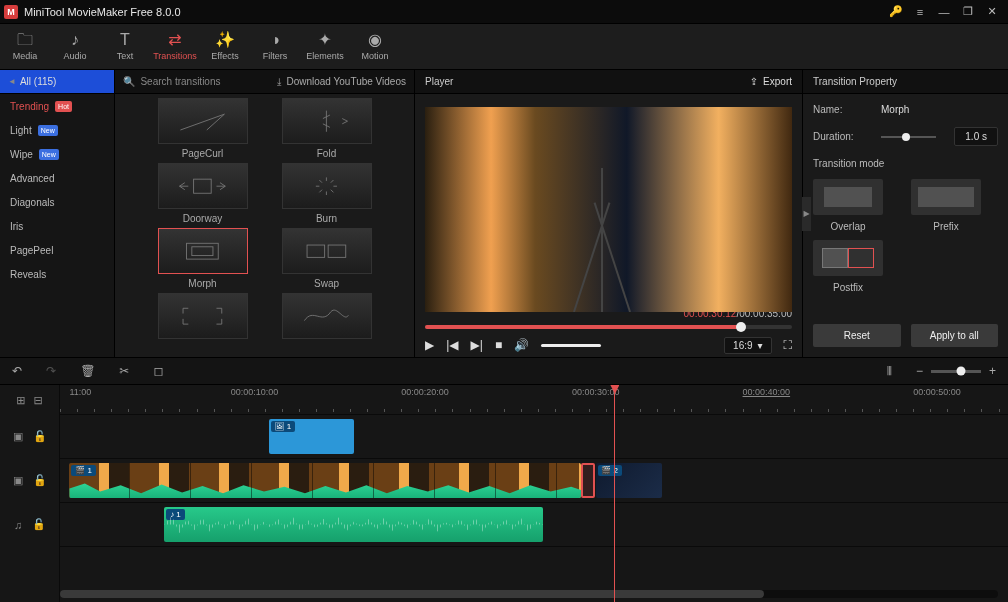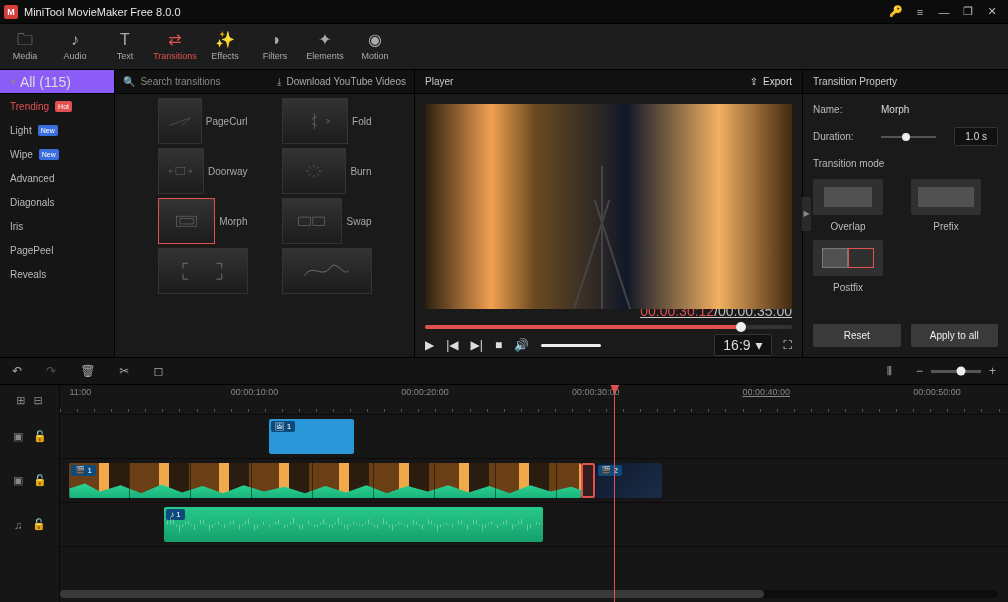--- a/index.html
+++ b/index.html
@@ -17,63 +17,63 @@
 .toolbar { height: 46px; background: #1d1d1d; display: flex; border-bottom: 1px solid #000; }
 .toolbar .tab { width: 50px; display: flex; flex-direction: column; align-items: center; justify-content: center; gap: 3px; color: #aaa; cursor: pointer; font-size: 9px; }
 .toolbar .tab.active { color: #e25151; }
 .toolbar .tab .ticon { font-size: 16px; line-height: 1; }
 
 
 .body { display: flex; height: 287px; background: #1a1a1a; }
 
 
 .sidebar { width: 115px; background: #151515; border-right: 1px solid #000; display: flex; flex-direction: column; }
-.sidebar .header { height: 24px; background: #8b5cf6; color: #ddd; font-size: 14px; padding: 0 8px; display: flex; align-items: center; border-bottom: 1px solid #000; }
+.sidebar .header { height: 24px; background: #1d4ed8; color: #ddd; font-size: 10px; padding: 0 8px; display: flex; align-items: center; border-bottom: 1px solid #000; }
 .sidebar .header::before { content: "◄"; font-size: 8px; margin-right: 4px; color: #888; }
 .sidebar .item { height: 24px; display: flex; align-items: center; padding: 0 10px; font-size: 10px; color: #bbb; cursor: pointer; gap: 6px; }
 .sidebar .item.active { color: #e25151; }
 .badge { font-size: 7px; padding: 0 3px; border-radius: 2px; color: #fff; line-height: 11px; height: 11px; }
 .badge.hot { background: #e25151; }
 .badge.new { background: #3b6fe0; }
 
 
 .gridwrap { flex: 1; background: #1a1a1a; display: flex; flex-direction: column; border-right: 1px solid #000; }
 .gridwrap .search { height: 24px; background: #111; display: flex; align-items: center; border-bottom: 1px solid #000; font-size: 10px; color: #888; }
 .gridwrap .search .sfield { flex: 1; padding: 0 8px; display: flex; align-items: center; gap: 5px; }
 .gridwrap .search .dl { padding: 0 8px; display: flex; align-items: center; gap: 5px; color: #aaa; cursor: pointer; }
 .gridwrap .grid { flex: 1; padding: 4px 8px; overflow: hidden; }
 .gridwrap .row { display: flex; gap: 34px; justify-content: center; margin-bottom: 4px; }
-.gridwrap .cell { width: 90px; display: flex; flex-direction: row; align-items: center; gap: 4px; cursor: pointer; }
+.gridwrap .cell { width: 90px; display: flex; flex-direction: column; align-items: center; gap: 4px; cursor: pointer; }
 .gridwrap .thumb { width: 90px; height: 46px; background: linear-gradient(180deg,#333,#1c1c1c); border: 1px solid #333; display: flex; align-items: center; justify-content: center; color: #555; font-size: 18px; }
 .gridwrap .cell.selected .thumb { border: 1px solid #e25151; }
 .gridwrap .cell .lbl { font-size: 10px; color: #aaa; }
 
 
 .player { width: 388px; background: #1a1a1a; display: flex; flex-direction: column; border-right: 1px solid #000; }
 .player .phead { height: 24px; background: #111; display: flex; align-items: center; border-bottom: 1px solid #000; padding: 0 10px; font-size: 10px; color: #ccc; }
 .player .phead .spacer { flex: 1; }
 .player .phead .export { display: flex; align-items: center; gap: 5px; cursor: pointer; color: #ddd; }
 .player .preview { flex: 1; padding: 6px 10px 0 10px; display:flex; align-items:center; justify-content:center; }
 .player .preview .img { width: 100%; height: 205px; background: linear-gradient(90deg, #2a1f10 0%, #f0a050 18%, #6a4a20 30%, #101828 55%, #f2b060 80%, #402810 100%); position: relative; overflow: hidden; }
 .player .preview .tower { position: absolute; left: 48%; bottom: 0; width: 2px; height: 70%; background: #444; }
 .player .preview .tower::before, .player .preview .tower::after { content: ""; position: absolute; bottom: 0; width: 2px; height: 80%; background: #444; }
 .player .preview .tower::before { left: -28px; transform-origin: bottom; transform: rotate(18deg); }
 .player .preview .tower::after { left: 28px; transform-origin: bottom; transform: rotate(-18deg); }
 .player .scrub { padding: 0 10px; }
 .player .scrub .track { position: relative; height: 4px; background: #333; border-radius: 2px; margin-top: 6px; }
 .player .scrub .fill { position: absolute; left: 0; top: 0; bottom: 0; background: #e25151; border-radius: 2px; width: 86%; }
 .player .scrub .knob { position: absolute; top: 50%; width: 10px; height: 10px; border-radius: 50%; background: #eee; transform: translate(-50%,-50%); left: 86%; }
-.player .scrub .time { display: flex; justify-content: flex-end; font-size: 14px; margin-top: -10px; text-decoration: underline; }
+.player .scrub .time { display: flex; justify-content: flex-end; font-size: 10px; margin-top: -10px; }
 .player .scrub .time .cur { color: #e25151; }
 .player .scrub .time .tot { color: #bbb; }
 .player .controls { height: 28px; display: flex; align-items: center; padding: 4px 10px 0 10px; gap: 12px; color: #ddd; }
 .player .controls .btn { cursor: pointer; font-size: 12px; }
 .player .controls .vol { width: 60px; height: 3px; background: #eee; border-radius: 2px; }
 .player .controls .spacer { flex: 1; }
-.player .controls .aspect { background: #111; padding: 2px 8px; border-radius: 2px; display: flex; align-items: center; gap: 5px; font-size: 14px; border: 1px solid #333; cursor: pointer; }
+.player .controls .aspect { background: #111; padding: 2px 8px; border-radius: 2px; display: flex; align-items: center; gap: 5px; font-size: 10px; border: 1px solid #333; cursor: pointer; }
 
 
 .props { width: 205px; background: #1a1a1a; display: flex; flex-direction: column; }
 .props .phead { height: 24px; background: #111; display: flex; align-items: center; border-bottom: 1px solid #000; padding: 0 10px; font-size: 10px; }
 .props .body { padding: 10px 10px; flex: 1; display: flex; flex-direction: column; font-size: 10px; color: #bbb; }
 .props .row { display: flex; align-items: center; margin-bottom: 12px; gap: 18px; }
 .props .row .lab { width: 50px; }
 .props .row .val { color: #ddd; }
 .props .slider { flex: 1; height: 2px; background: #555; position: relative; }
 .props .slider .knob { position: absolute; left: 45%; top: 50%; width: 8px; height: 8px; border-radius: 50%; background: #eee; transform: translate(-50%,-50%); }

